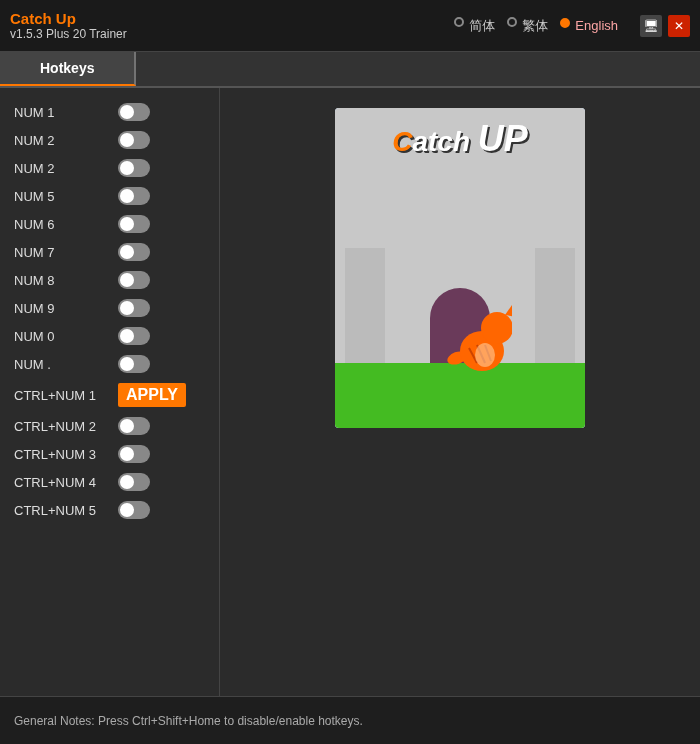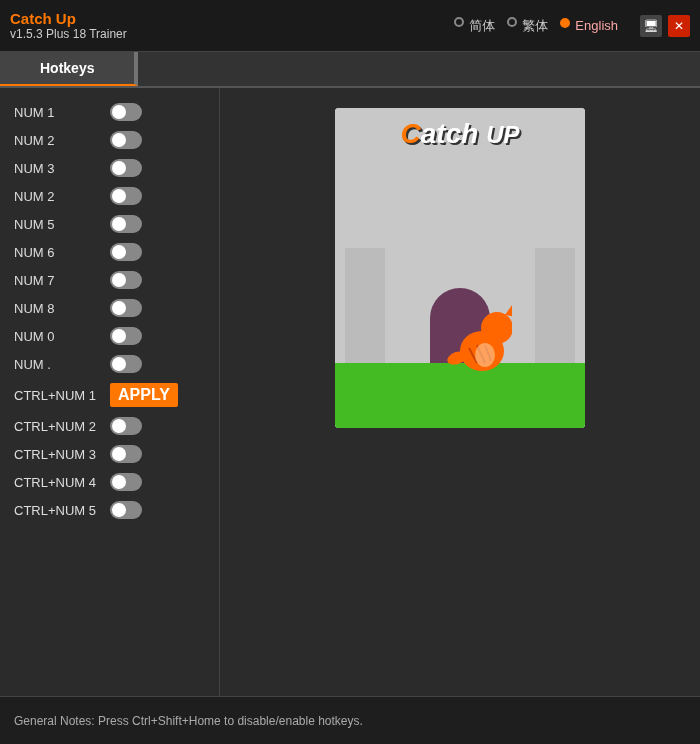--- a/index.html
+++ b/index.html
@@ -94,21 +94,21 @@
       display: flex;
       background: #333;
       border-bottom: 2px solid #555;
     }
     .tab {
       padding: 8px 40px;
       cursor: pointer;
       font-weight: bold;
       font-size: 14px;
       color: #bbb;
-      border-right: 4px solid #737373;
+      border-right: 2px solid #737373;
     }
     .tab.active {
       color: #fff;
       background: #444;
       border-bottom: 2px solid #ff7700;
     }
 
     
     #main-content {
       display: flex;
@@ -120,21 +120,21 @@
       width: 220px;
       background: #2b2b2b;
       padding: 10px 0;
       border-right: 1px solid #444;
       overflow-y: auto;
     }
     .hotkey-row {
       display: flex;
       align-items: center;
       padding: 5px 14px;
-      gap: 6px;
+      gap: 14px;
     }
     .hotkey-label {
       width: 90px;
       font-size: 13px;
       color: #ddd;
     }
     .toggle-switch {
       width: 32px;
       height: 18px;
       border-radius: 9px;
@@ -247,21 +247,21 @@
       white-space: nowrap;
     }
     .logo-catch {
       font-size: 28px;
       font-weight: 900;
       font-style: italic;
       color: #fff;
       text-shadow: 2px 2px 0 #333;
     }
     .logo-up {
-      font-size: 24px;
+      font-size: 36px;
       font-weight: 900;
       font-style: italic;
       color: #fff;
       text-shadow: 2px 2px 0 #333;
     }
     .logo-c {
       color: #ff7700;
     }
 
     
@@ -279,21 +279,21 @@
       display: flex;
       align-items: center;
     }
   </style>
 </head>
 <body>
 
 <div id="title-bar">
   <div id="title-info">
     <span id="app-title">Catch Up</span>
-    <span id="app-subtitle">v1.5.3 Plus 18 Trainer</span>
+    <span id="app-subtitle">v1.5.3 Plus 20 Trainer</span>
   </div>
   <div id="lang-controls">
     <div class="lang-option">
       <span class="radio-dot"></span>
       <span>简体</span>
     </div>
     <div class="lang-option">
       <span class="radio-dot"></span>
       <span>繁体</span>
     </div>
@@ -317,41 +317,41 @@
   <div id="hotkeys-panel">
   <div class="hotkey-row">
         <span class="hotkey-label">NUM 1</span>
         <div class="toggle-switch"></div>
       </div>
       <div class="hotkey-row">
         <span class="hotkey-label">NUM 2</span>
         <div class="toggle-switch"></div>
       </div>
       <div class="hotkey-row">
-        <span class="hotkey-label">NUM 3</span>
-        <div class="toggle-switch"></div>
-      </div>
-      <div class="hotkey-row">
         <span class="hotkey-label">NUM 2</span>
         <div class="toggle-switch"></div>
       </div>
       <div class="hotkey-row">
         <span class="hotkey-label">NUM 5</span>
         <div class="toggle-switch"></div>
       </div>
       <div class="hotkey-row">
         <span class="hotkey-label">NUM 6</span>
         <div class="toggle-switch"></div>
       </div>
       <div class="hotkey-row">
         <span class="hotkey-label">NUM 7</span>
         <div class="toggle-switch"></div>
       </div>
       <div class="hotkey-row">
         <span class="hotkey-label">NUM 8</span>
+        <div class="toggle-switch"></div>
+      </div>
+      <div class="hotkey-row">
+        <span class="hotkey-label">NUM 9</span>
         <div class="toggle-switch"></div>
       </div>
       <div class="hotkey-row">
         <span class="hotkey-label">NUM 0</span>
         <div class="toggle-switch"></div>
       </div>
       <div class="hotkey-row">
         <span class="hotkey-label">NUM .</span>
         <div class="toggle-switch"></div>
       </div>

